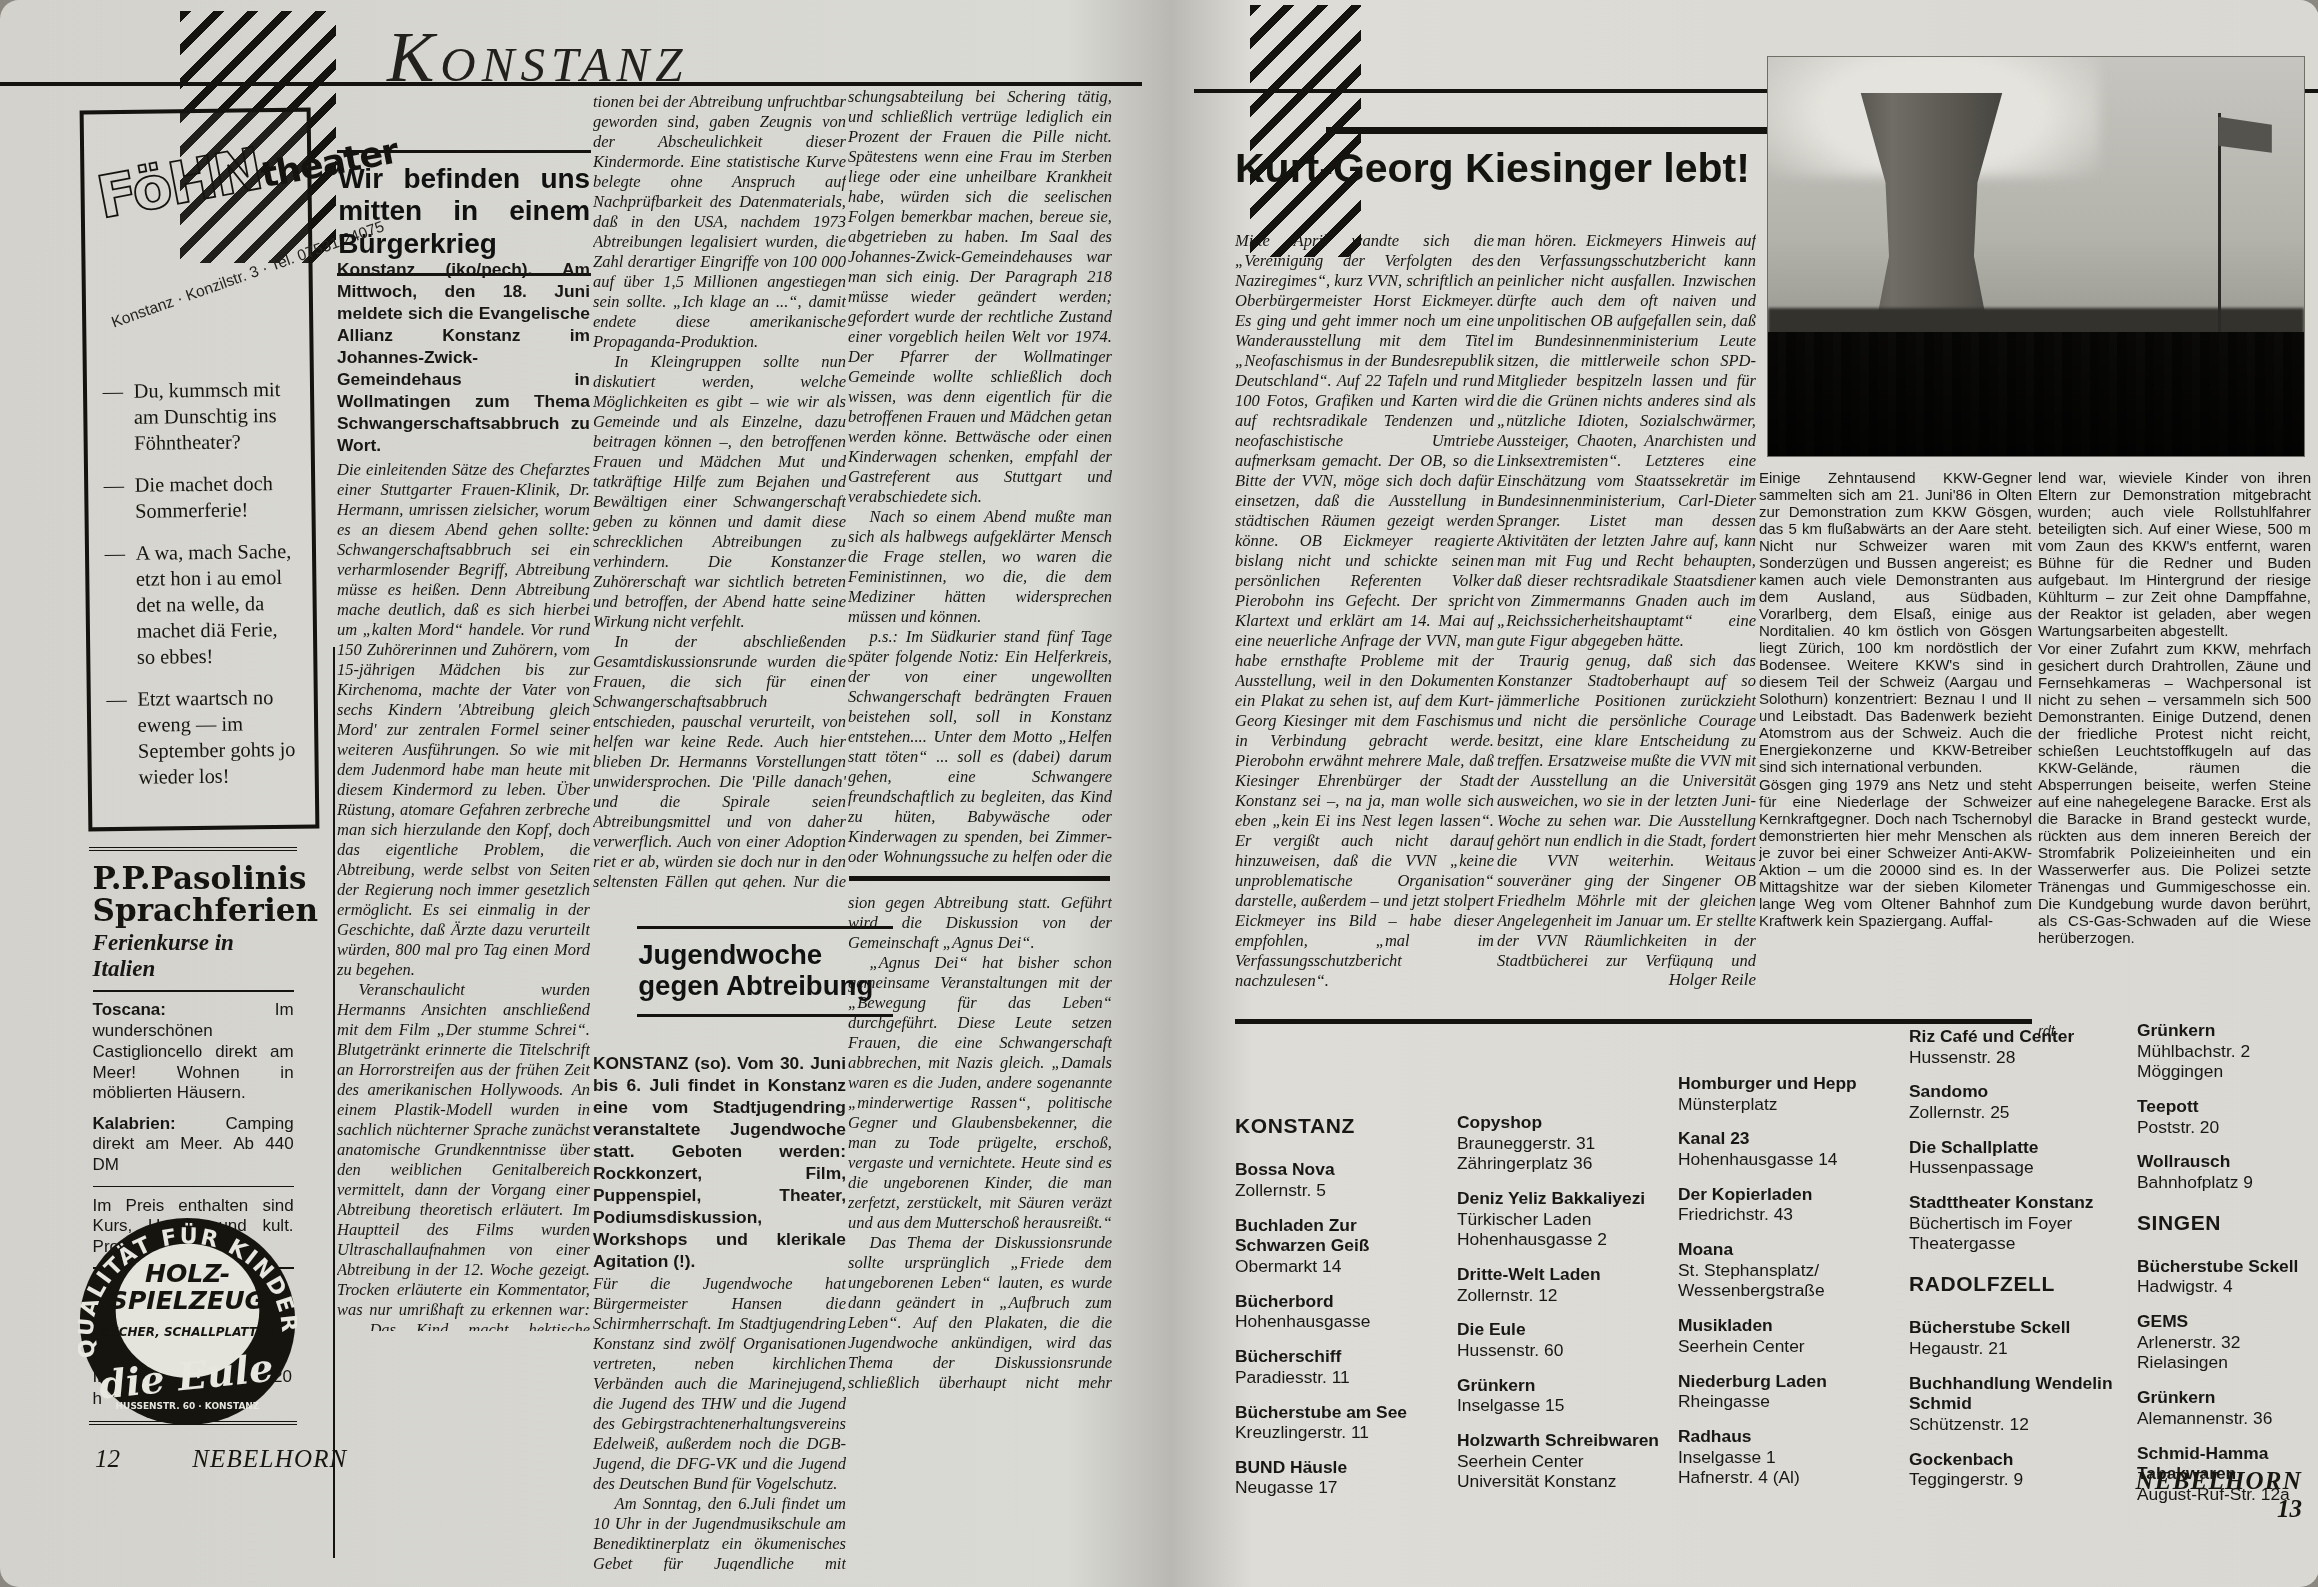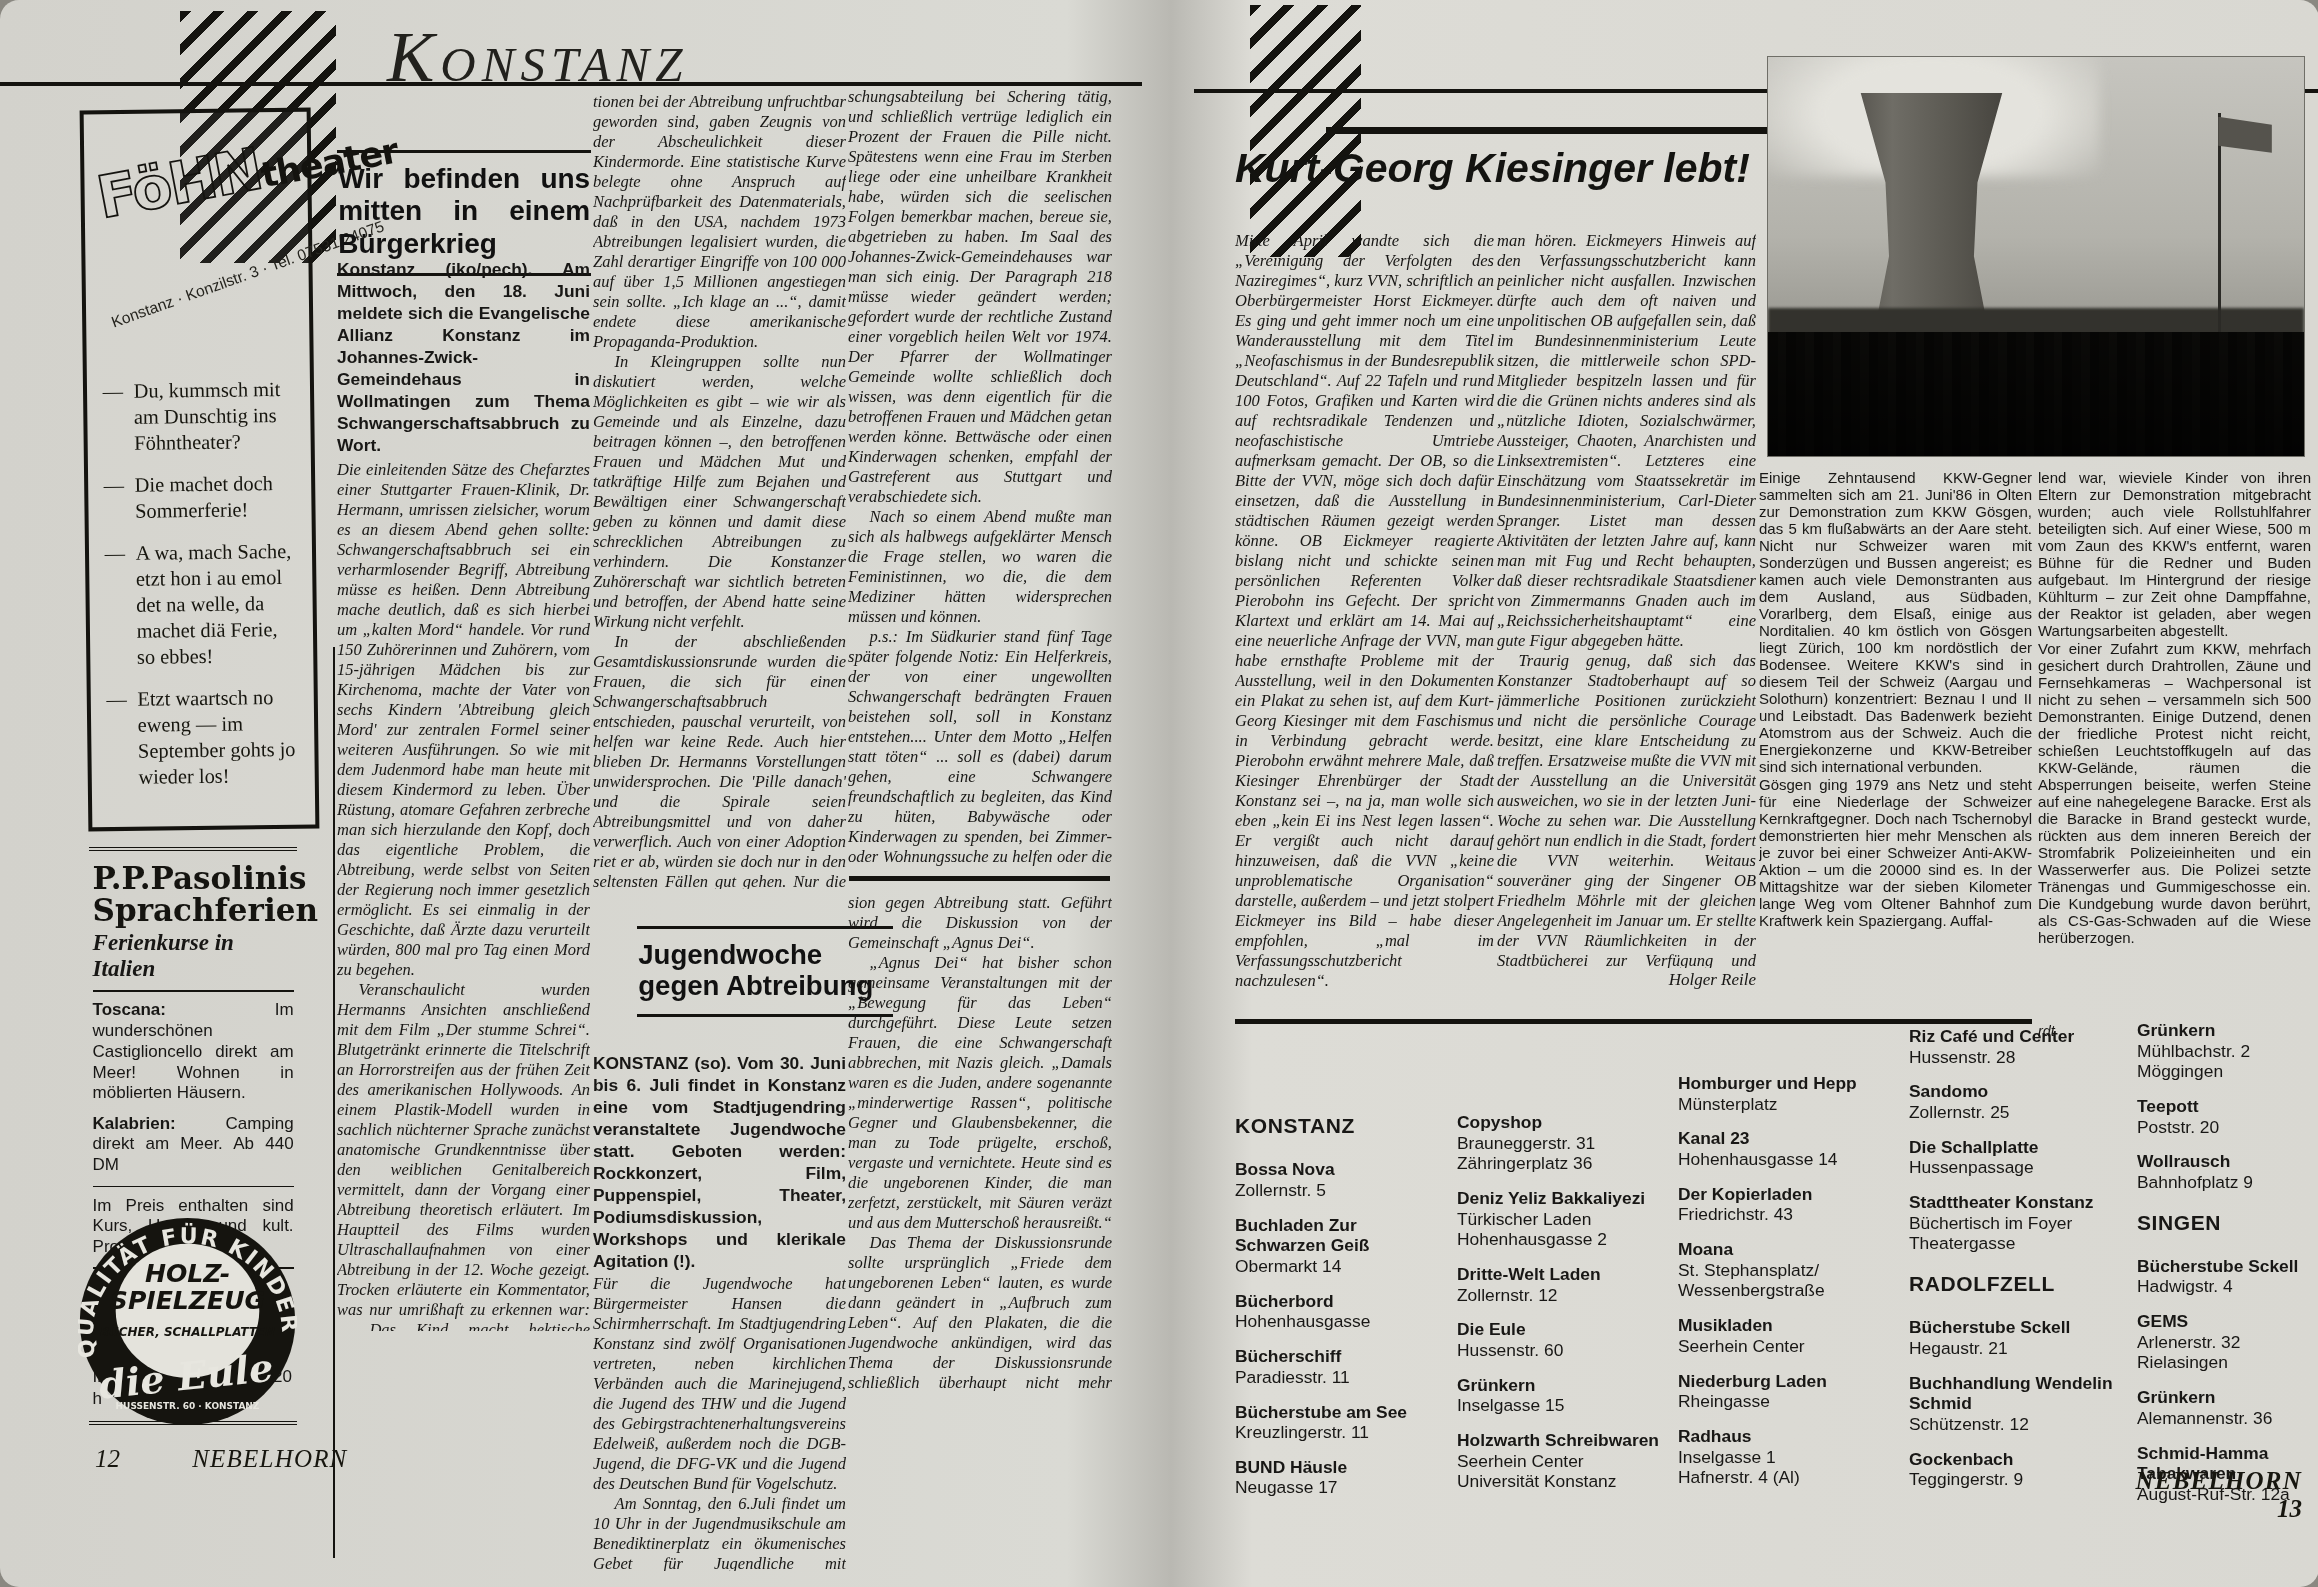--- a/index.html
+++ b/index.html
@@ -192,21 +192,21 @@
 
   <p>sion gegen Abtreibung statt. Geführt wird die Diskussion von der Gemeinschaft „Agnus Dei“.</p>
       <p>„Agnus Dei“ hat bisher schon gemeinsame Veranstaltungen mit der „Bewegung für das Leben“ durchgeführt. Diese Leute setzen Frauen, die eine Schwangerschaft abbrechen, mit Nazis gleich. „Damals waren es die Juden, andere sogenannte „minderwertige Rassen“, politische Gegner und Glaubensbekenner, die man zu Tode prügelte, erschoß, vergaste und vernichtete. Heute sind es die ungeborenen Kinder, die man zerfetzt, zerstückelt, mit Säuren veräzt und aus dem Mutterschoß herausreißt.“</p>
       <p>Das Thema der Diskussionsrunde sollte ursprünglich „Friede dem ungeborenen Leben“ lauten, es wurde dann geändert in „Aufbruch zum Leben“. Auf den Plakaten, die die Jugendwoche ankündigen, wird das Thema der Diskussionsrunde schließlich überhaupt nicht mehr erwähnt. Die Veranstaltung mit „Agnus Dei“ geht nicht auf Initiative des Stadtjugendrings zurück, sie wurde von einer kirchlichen Amtsstelle in die Jugendwoche eingeschoben.</p>
     </div>
 
   <div class="abs stripes" style="left:1250px;top:4.8px;width:111px;height:252px;"></div>
   <div class="abs rule" style="left:1194px;top:89px;width:1125px;height:3.6px;"></div>
 
   <div class="abs rule" style="left:1326px;top:127px;width:727px;height:6.6px;"></div>
-  <div class="abs" style="left:1235px;top:145px;font-family:'Liberation Sans',sans-serif;font-weight:700;font-style:italic;font-size:41px;color:#131310;">Kurt-Georg Kiesinger lebt!</div>
+  <div class="abs" style="left:1235px;top:145px;font-family:'Liberation Sans',sans-serif;font-weight:700;font-size:41px;color:#131310;">Kurt-Georg Kiesinger lebt!</div>
 
   <div class="abs col" style="left:1235px;top:231px;width:259px;height:755px;">
 
   <p>Mitte April wandte sich die „Vereinigung der Verfolgten des Naziregimes“, kurz VVN, schriftlich an Oberbürgermeister Horst Eickmeyer. Es ging und geht immer noch um eine Wanderausstellung mit dem Titel „Neofaschismus in der Bundesrepublik Deutschland“. Auf 22 Tafeln und rund 100 Fotos, Grafiken und Karten wird auf rechtsradikale Tendenzen und neofaschistische Umtriebe aufmerksam gemacht. Der OB, so die Bitte der VVN, möge sich doch dafür einsetzen, daß die Ausstellung in städtischen Räumen gezeigt werden könne. OB Eickmeyer reagierte bislang nicht und schickte seinen persönlichen Referenten Volker Pierobohn ins Gefecht. Der spricht Klartext und erklärt am 14. Mai auf eine neuerliche Anfrage der VVN, man habe ernsthafte Probleme mit der Ausstellung, weil in den Dokumenten ein Plakat zu sehen ist, auf dem Kurt-Georg Kiesinger mit dem Faschismus in Verbindung gebracht werde. Pierobohn erwähnt mehrere Male, daß Kiesinger Ehrenbürger der Stadt Konstanz sei –, na ja, man wolle sich eben „kein Ei ins Nest legen lassen“. Er vergißt auch nicht darauf hinzuweisen, daß die VVN „keine unproblematische Organisation“ darstelle, außerdem – und jetzt stolpert Eickmeyer ins Bild – habe dieser empfohlen, „mal im Verfassungsschutzbericht nachzulesen“.</p>
     </div>
   <div class="abs" style="left:1497px;top:231px;width:259px;height:773px;">
     <div class="col" style="height:737px;">
 
     <p>man hören. Eickmeyers Hinweis auf den Verfassungsschutzbericht kann peinlicher nicht ausfallen. Inzwischen dürfte auch dem oft naiven und unpolitischen OB aufgefallen sein, daß im Bundesinnenministerium Leute sitzen, die mittlerweile schon SPD-Mitglieder bespitzeln lassen und für die die Grünen nichts anderes sind als „nützliche Idioten, Sozialschwärmer, Aussteiger, Chaoten, Anarchisten und Linksextremisten“. Letzteres eine Einschätzung vom Staatssekretär im Bundesinnenministerium, Carl-Dieter Spranger. Listet man dessen Aktivitäten der letzten Jahre auf, kann man mit Fug und Recht behaupten, daß dieser rechtsradikale Staatsdiener von Zimmermanns Gnaden auch im „Reichssicherheitshauptamt“ eine gute Figur abgegeben hätte.</p>
         <p>Traurig genug, daß sich das Konstanzer Stadtoberhaupt auf so jämmerliche Positionen zurückzieht und nicht die persönliche Courage besitzt, eine klare Entscheidung zu treffen. Ersatzweise mußte die VVN mit der Ausstellung an die Universität ausweichen, wo sie in der letzten Juni-Woche zu sehen war. Die Ausstellung gehört nun endlich in die Stadt, fordert die VVN weiterhin. Weitaus souveräner ging der Singener OB Friedhelm Möhrle mit der gleichen Angelegenheit im Januar um. Er stellte der VVN Räumlichkeiten in der Stadtbücherei zur Verfügung und empfahl öffentlich den Besuch der Ausstellung (Das NH berichtete). In der Hohentwielstadt war damals der Andrang so groß, daß die Ausstellung um zwei Wochen verlängert werden mußte.</p>

